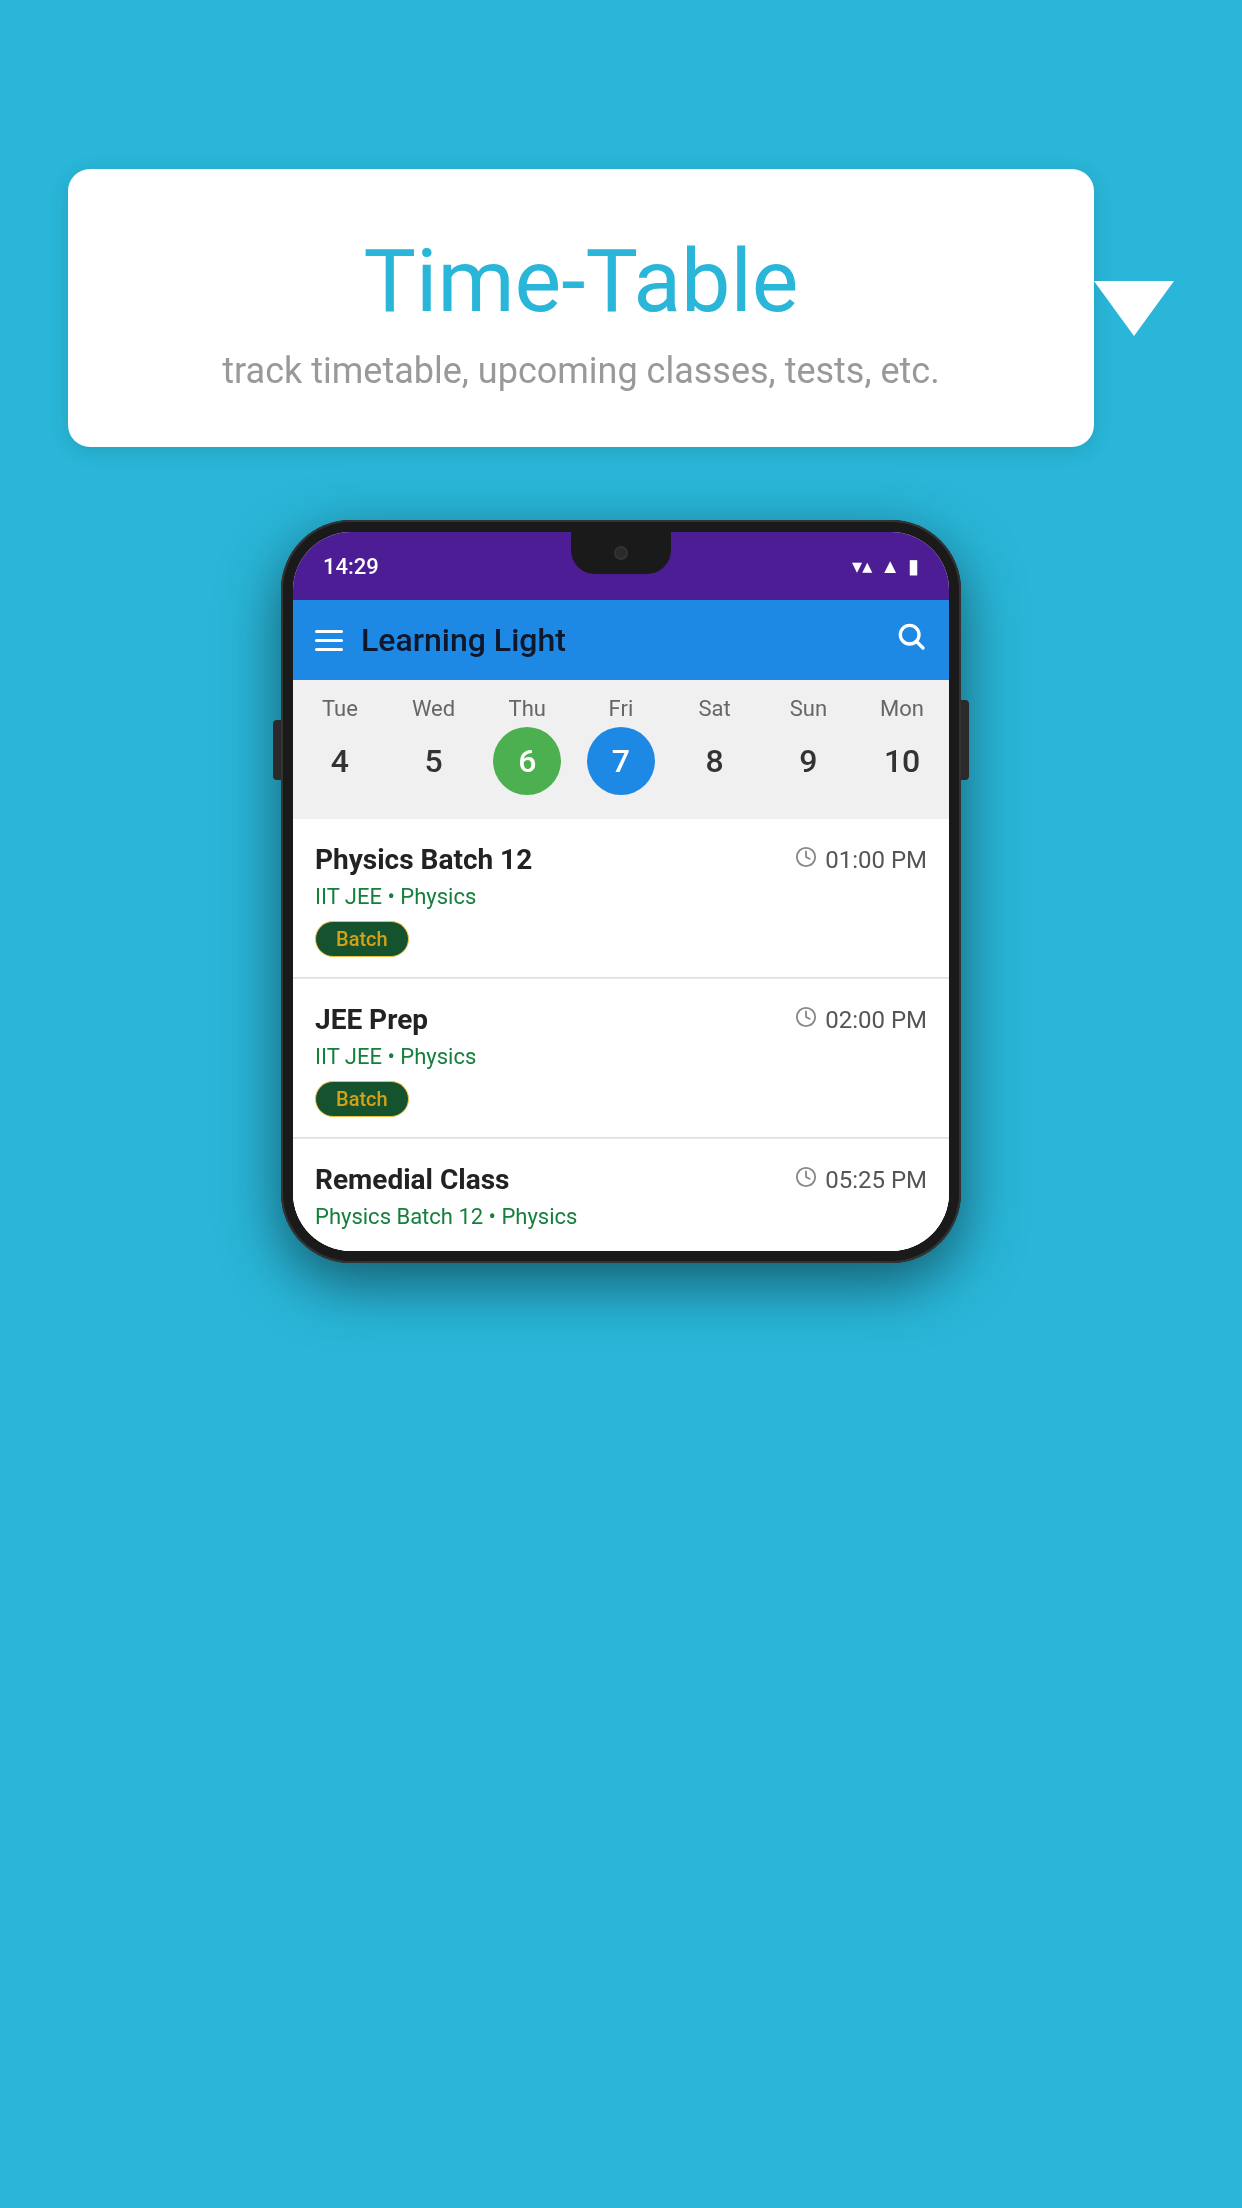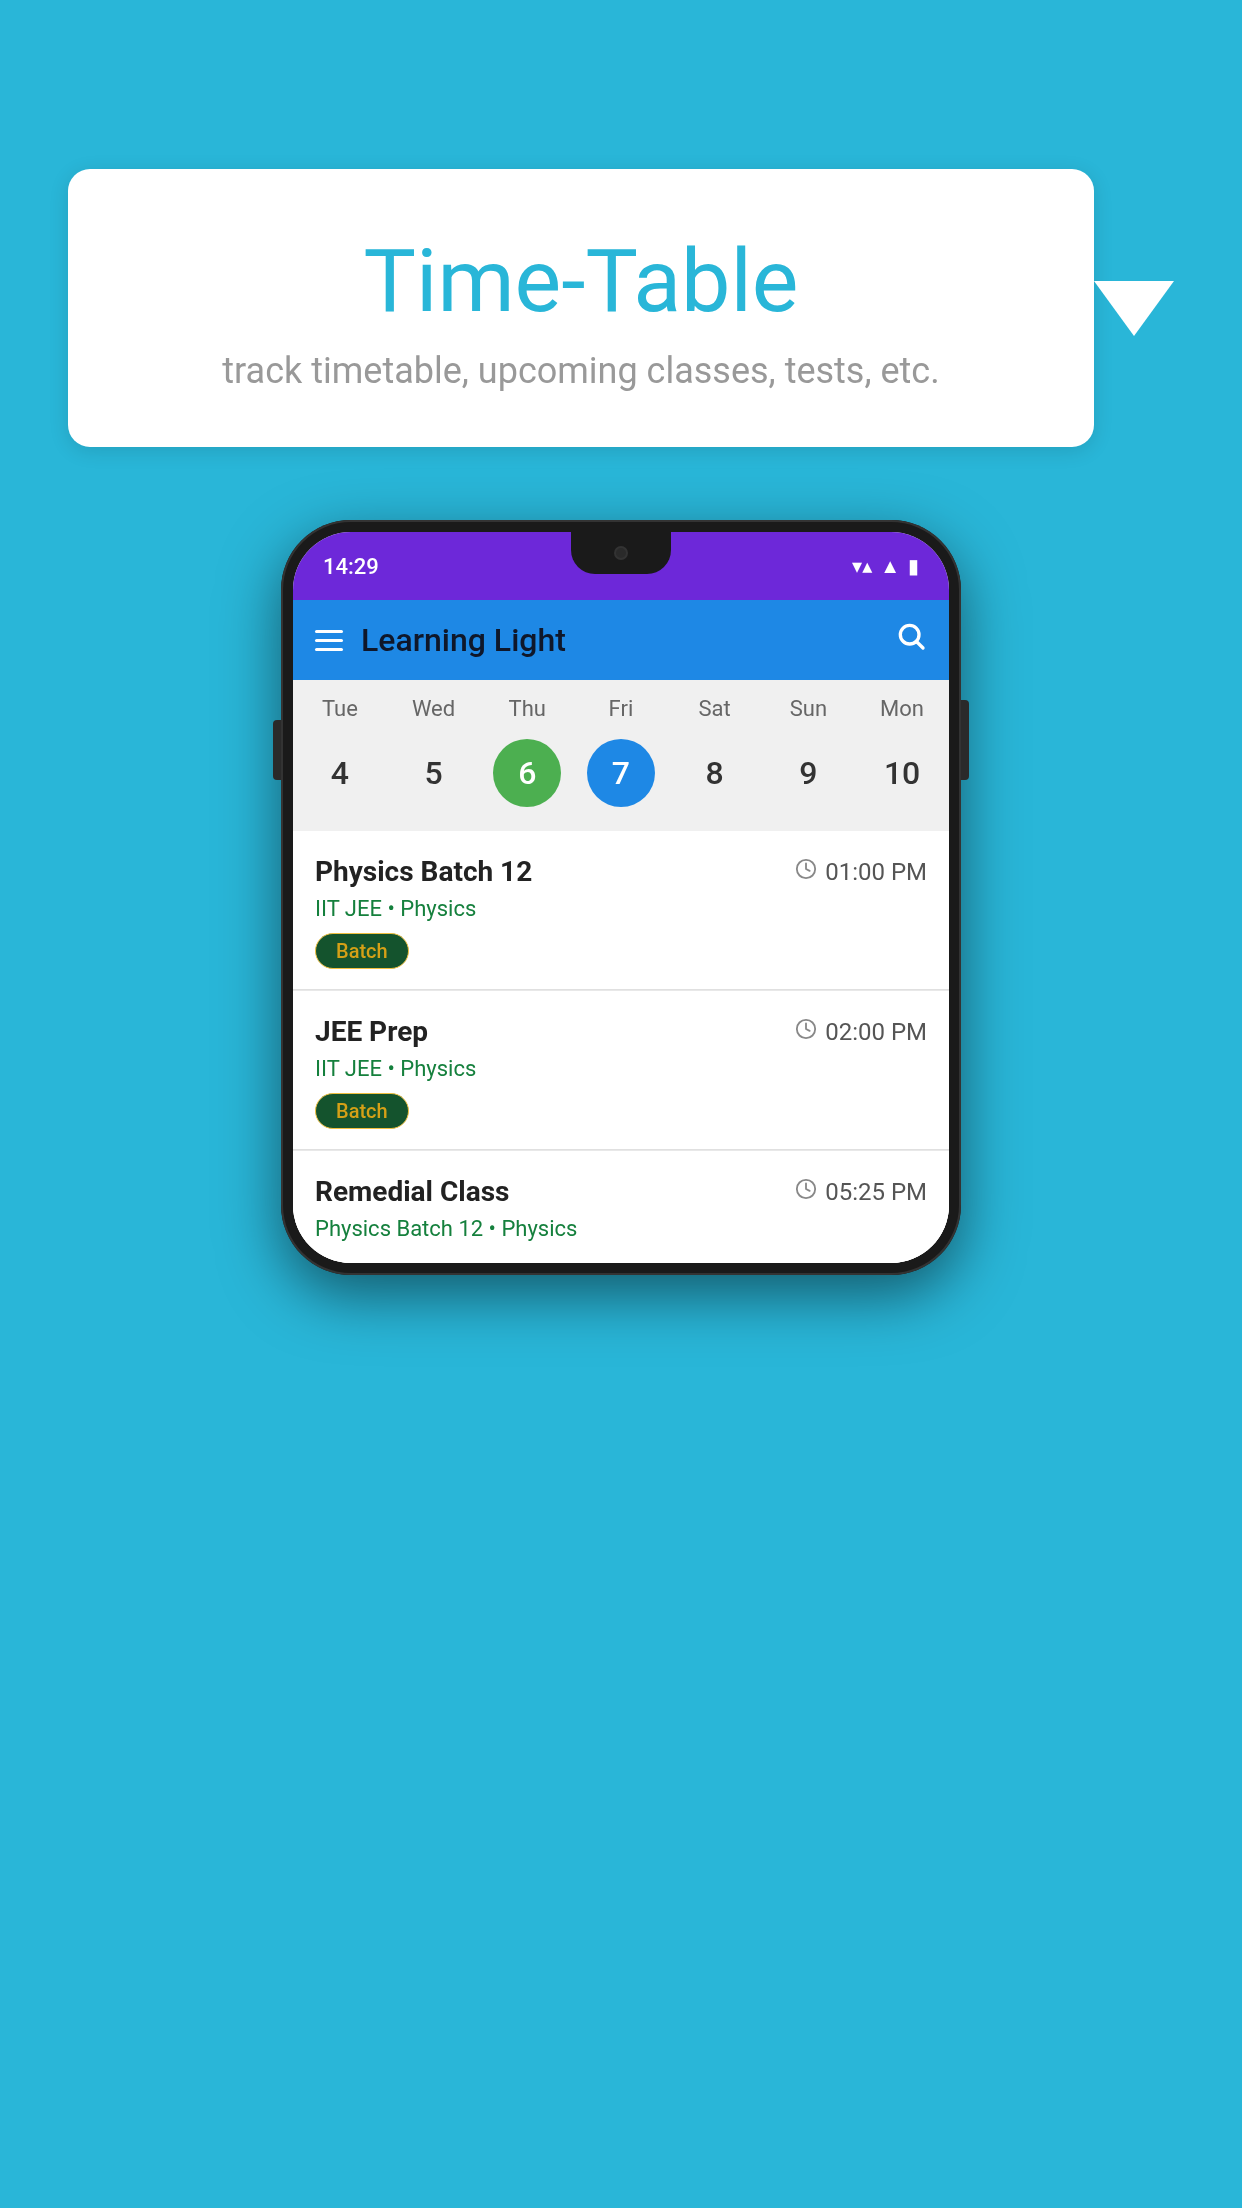--- a/index.html
+++ b/index.html
@@ -95,21 +95,21 @@
 
     .phone-inner {
       background: #f5f5f5;
       border-radius: 58px;
       overflow: hidden;
       position: relative;
     }
 
     
     .phone-notch-area {
-      background: #6d28d9;
+      background: #4c1d95;
       height: 68px;
       display: flex;
       align-items: center;
       justify-content: space-between;
       padding: 0 30px;
       position: relative;
     }
 
     .notch-cutout {
       position: absolute;
@@ -194,21 +194,21 @@
 
     
     .calendar-strip {
       background: #f0f0f0;
       padding: 16px 0 12px;
     }
 
     .calendar-days-row {
       display: flex;
       justify-content: space-around;
-      margin-bottom: 18px;
+      margin-bottom: 6px;
     }
 
     .calendar-day-label {
       font-size: 22px;
       color: #666;
       text-align: center;
       width: 80px;
     }
 
     .calendar-dates-row {

